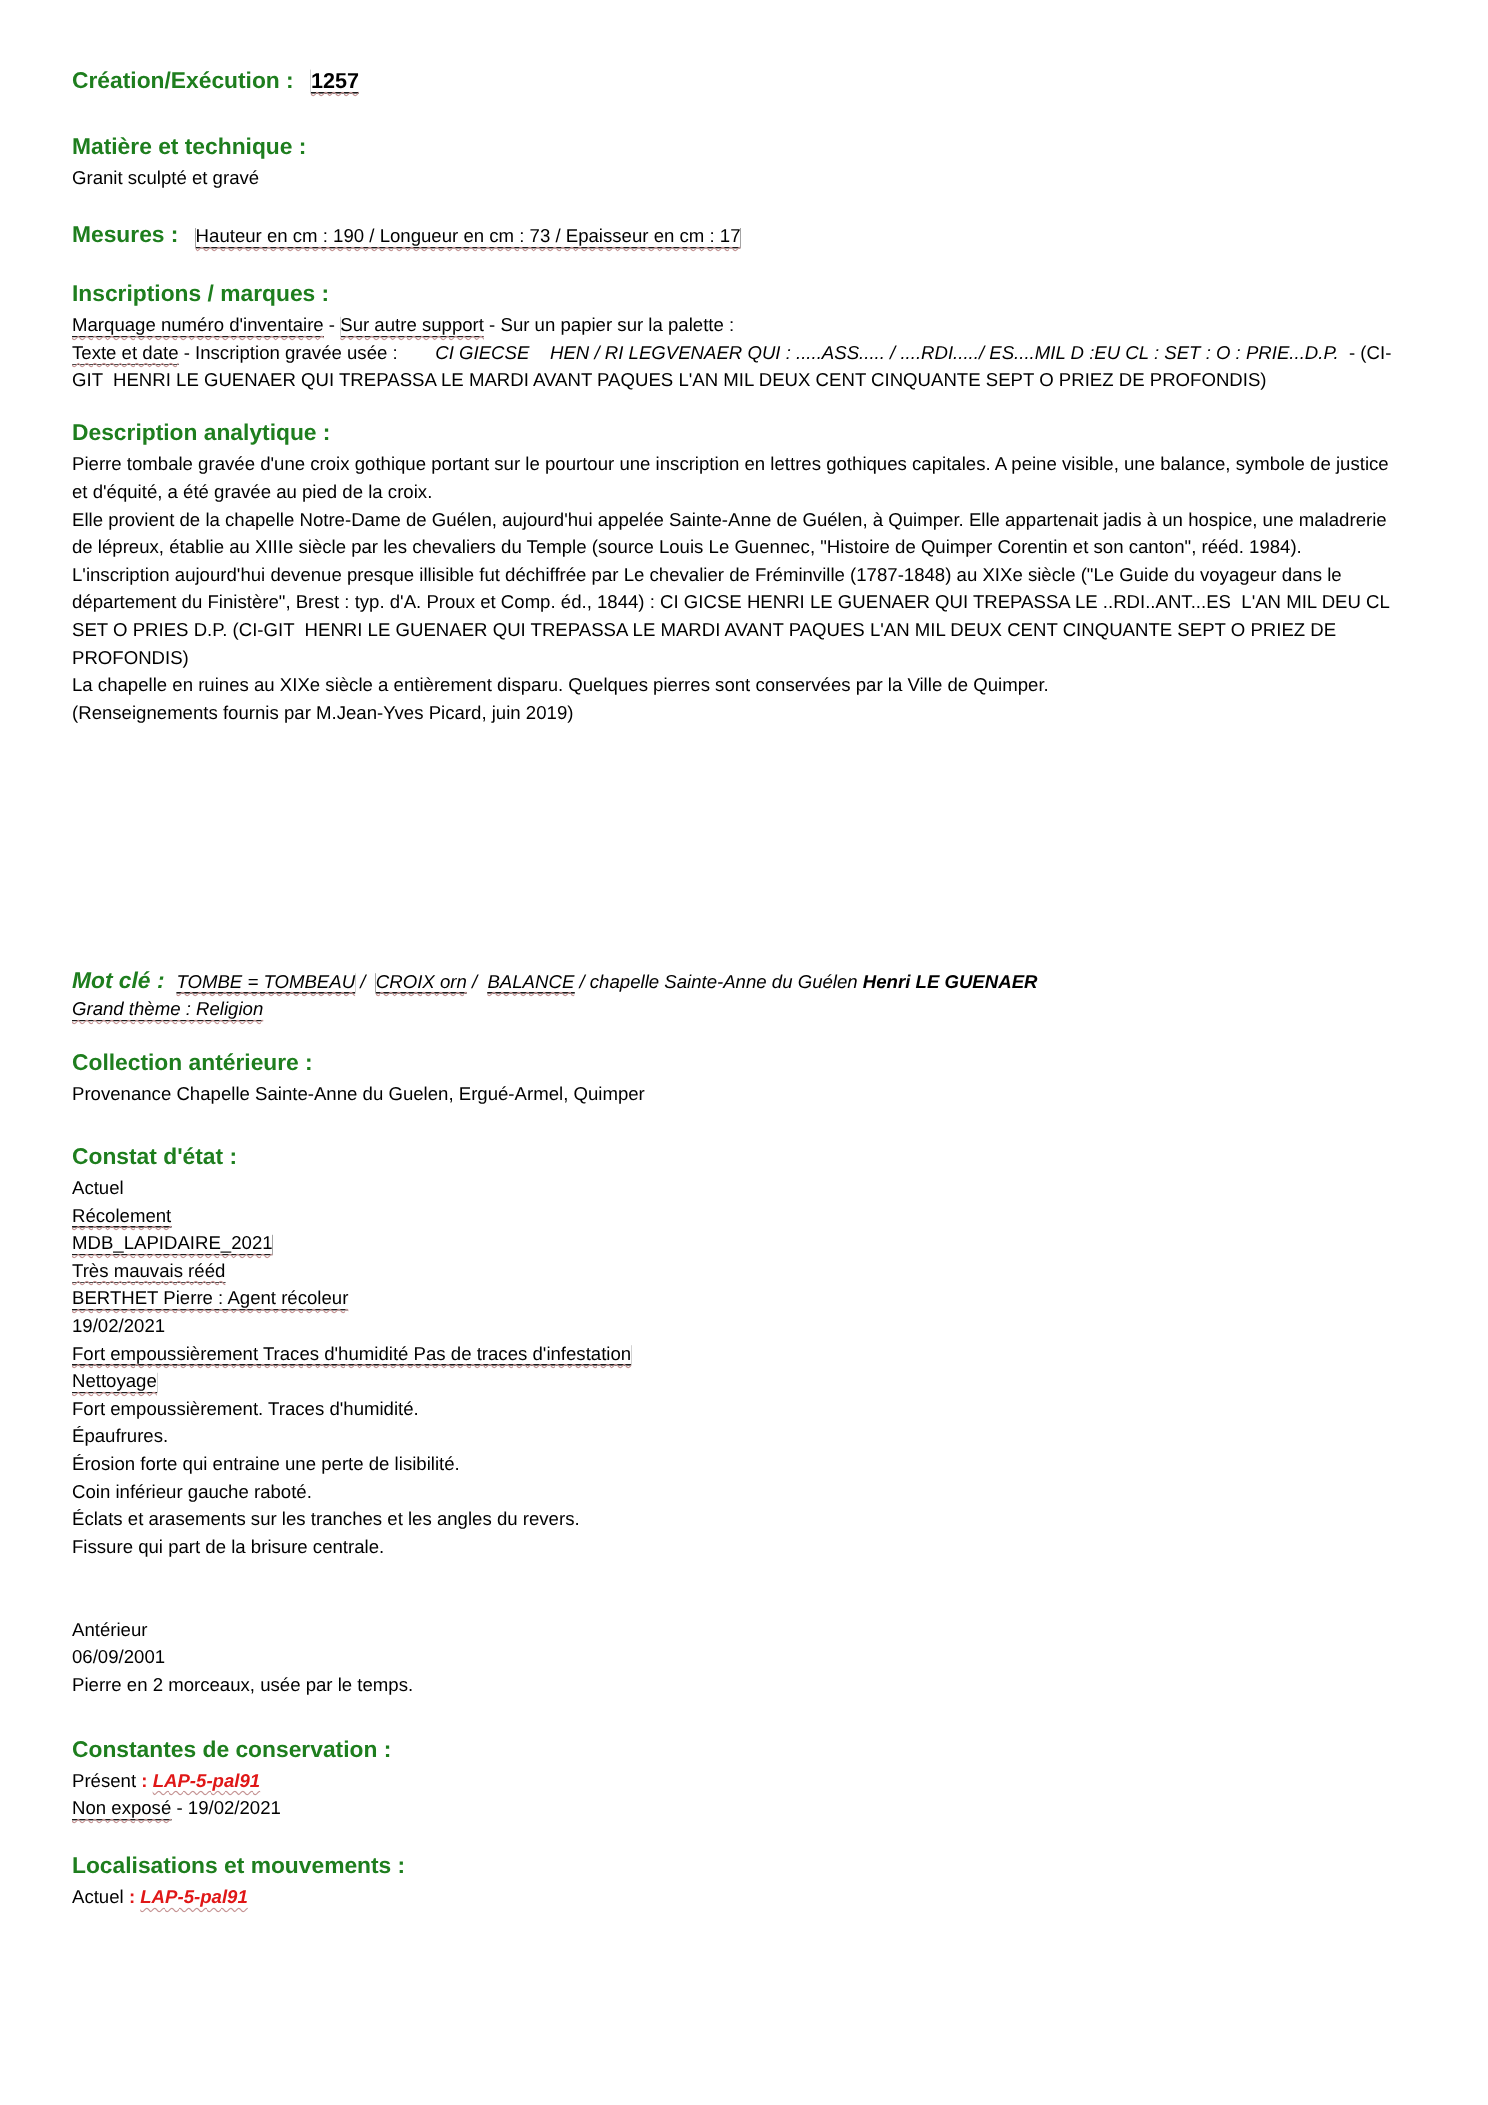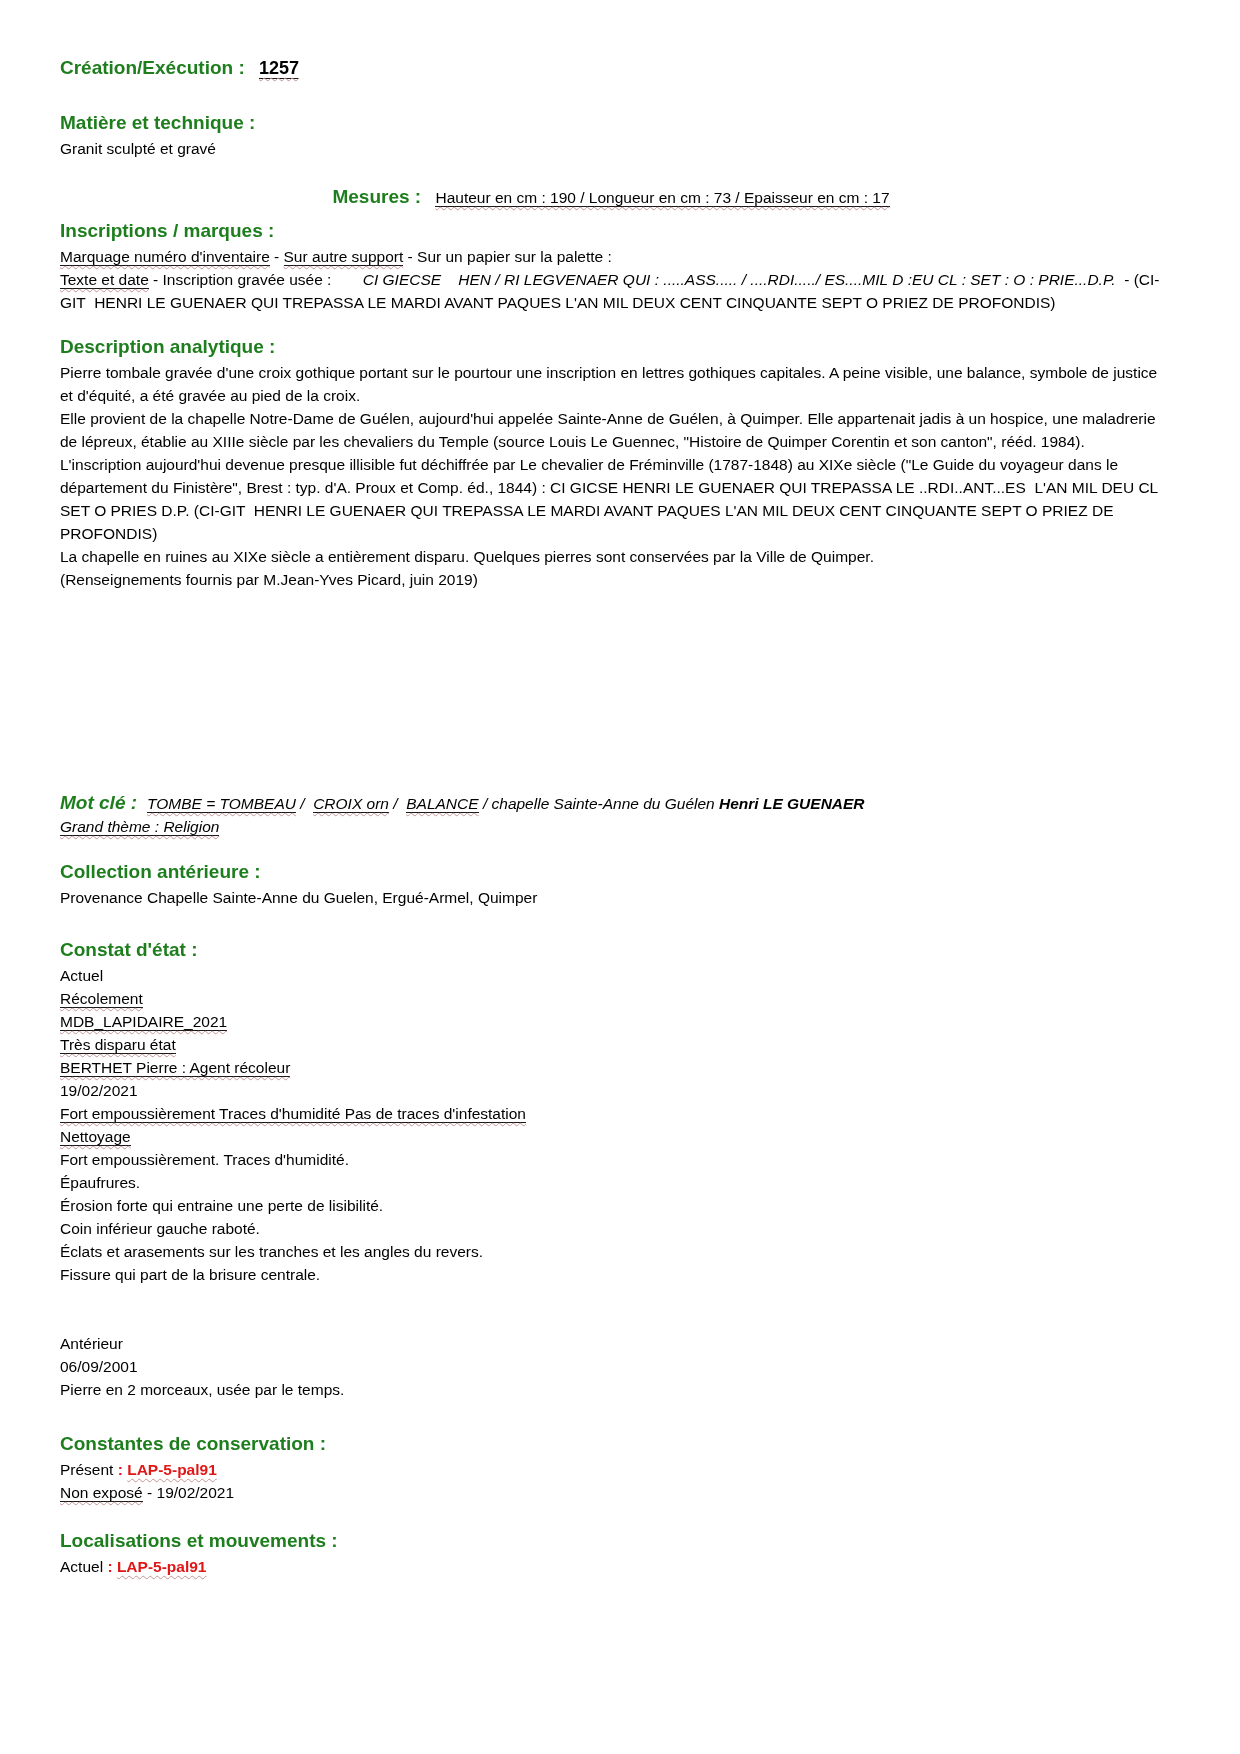--- a/index.html
+++ b/index.html
@@ -18,40 +18,41 @@
   .h {
     font-size: 19px;
     line-height: 24px;
     font-weight: bold;
     color: #1e7e1e;
   }
   .h-inline { display: inline; margin-right: 10px; }
   .sec { margin-bottom: 27px; }
   .sec-creation { margin-bottom: 31px; }
   .sec-matiere { margin-bottom: 25px; }
-  .sec-mesures { margin-bottom: 10px; text-align: center; }
+  .sec-mesures { margin-bottom: 25px; }
   .sec-inscriptions { margin-bottom: 21px; }
   .sec-description { margin-bottom: 200px; }
   .sec-motcle { margin-bottom: 22px; font-style: italic; }
   .sec-collection { margin-bottom: 29px; margin-top: 20px; }
   .sec-constat { margin-bottom: 31px; }
   .sec-constantes { margin-bottom: 25px; }
   .h-block { margin-bottom: 2px; }
   .b { font-weight: bold; }
   .bi { font-weight: normal; font-style: italic; margin-left: 27px; }
   
   .u {
     box-shadow: 0 1px 0 #1a1a1a;
     text-decoration: underline wavy #c59494 1px;
     text-underline-offset: 3px;
   }
   
   .w {
     text-decoration: underline wavy #c59494 1px;
     text-underline-offset: 3px;
+    font-style: italic;
   }
   .red { color: #e01717; font-weight: bold; }
   .keep { white-space: pre-wrap; }
   .gap-2 { height: 46px; }
 </style>
 </head>
 <body>
 
 <div class="page">
 
@@ -92,21 +93,21 @@
   <div class="sec sec-collection">
     <div class="h h-block">Collection antérieure :</div>
     <div>Provenance Chapelle Sainte-Anne du Guelen, Ergué-Armel, Quimper</div>
   </div>
 
   <div class="sec sec-constat">
     <div class="h h-block">Constat d'état :</div>
     <div><span>Actuel</span></div>
     <div><span class="u">Récolement</span></div>
     <div><span class="u">MDB_LAPIDAIRE_2021</span></div>
-    <div><span class="u">Très disparu état</span></div>
+    <div><span class="u">Très mauvais rééd</span></div>
     <div><span class="u">BERTHET Pierre : Agent récoleur</span></div>
     <div><span>19/02/2021</span></div>
     <div><span class="u">Fort empoussièrement Traces d'humidité Pas de traces d'infestation</span></div>
     <div><span class="u">Nettoyage</span></div>
     <div><span>Fort empoussièrement. Traces d'humidité.</span></div>
     <div><span>Épaufrures.</span></div>
     <div><span>Érosion forte qui entraine une perte de lisibilité.</span></div>
     <div><span>Coin inférieur gauche raboté.</span></div>
     <div><span>Éclats et arasements sur les tranches et les angles du revers.</span></div>
     <div><span>Fissure qui part de la brisure centrale.</span></div>

